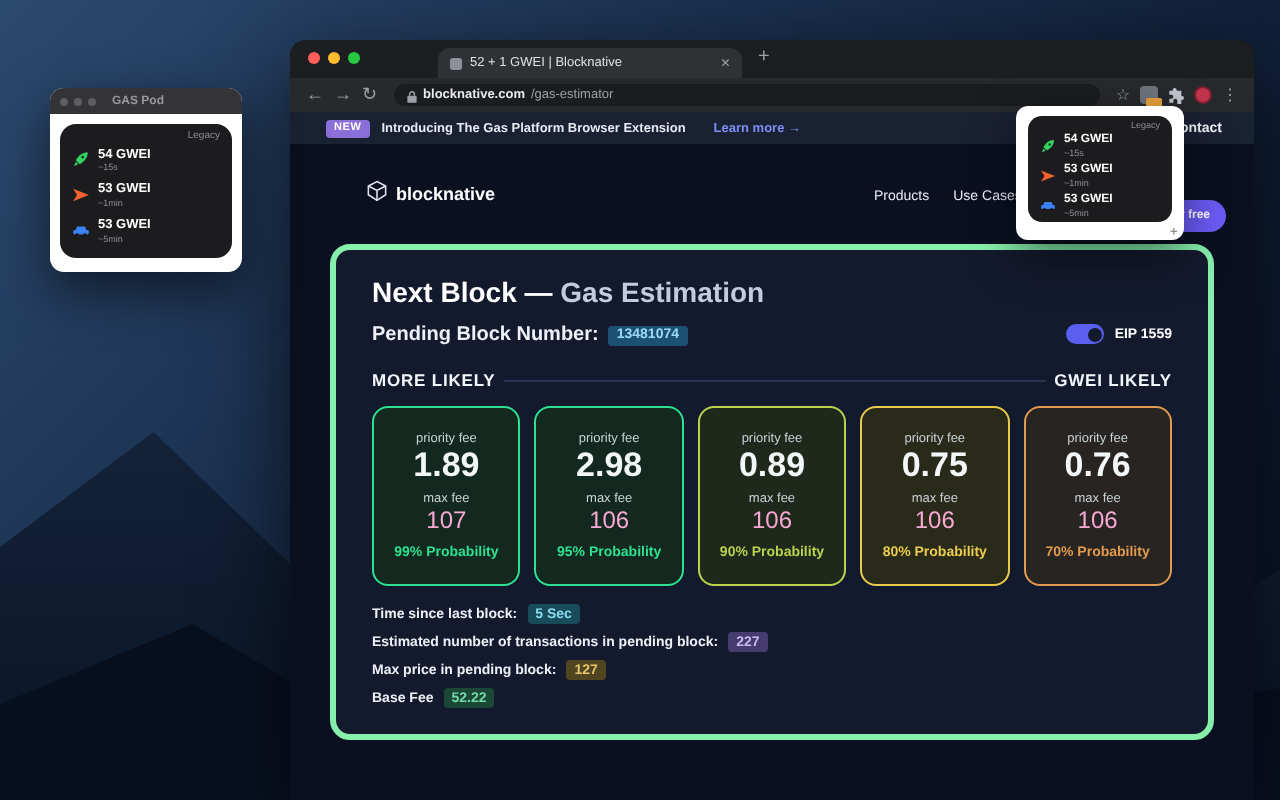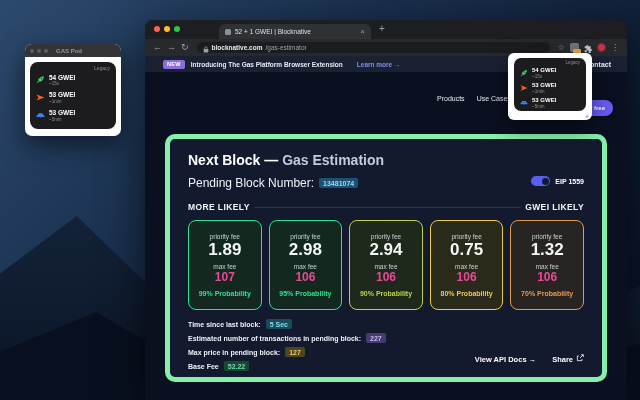--- a/index.html
+++ b/index.html
@@ -64,39 +64,39 @@
   .nav { position:relative; height:50px; }
   .brand { position:absolute; left:38px; top:16px; display:flex; align-items:center; gap:4px; }
   .brand-text { font-size:9px; font-weight:bold; color:#fff; }
   .nav-items { position:absolute; left:292px; top:23px; display:flex; gap:12px; }
   .nav-item { font-size:7px; color:#e8ecf5; white-space:nowrap; }
   .cta { position:absolute; right:14px; top:28px; background:#6b5bf5; color:#fff; border:none;
     font-size:6px; font-weight:bold; padding:5px 8px; border-radius:11px; white-space:nowrap;
     font-family:inherit; z-index:1; }
 
   .panel { position:absolute; left:20px; right:20px; top:66px; height:248px; background:#141a2e;
-    border:5px solid #86efac; border-radius:10px; padding:13px 18px;margin-top:12px; }
+    border:3px solid #86efac; border-radius:10px; padding:13px 18px; }
   .panel-title { font-size:14px; font-weight:bold; }
   .t-strong { color:#fff; } .t-light { color:#c3cbdf; }
   .pending-row { margin-top:8px; display:flex; align-items:center; gap:5px; }
-  .pending-label { font-size:12px; font-weight:normal; color:#eef1f8; }
+  .pending-label { font-size:10px; font-weight:bold; color:#eef1f8; }
   .chip { font-size:7px; font-weight:bold; padding:1.5px 4px; border-radius:2px; }
   .eip { position:absolute; right:18px; top:37px; display:flex; align-items:center; gap:5px; }
   .toggle { position:relative; width:19px; height:10px; border-radius:5px; }
   .knob { position:absolute; right:1.5px; top:1.5px; width:7px; height:7px; border-radius:50%; background:#141a2e; }
   .eip-label { font-size:7px; font-weight:bold; color:#fff; }
   .likely-row { margin-top:12px; display:flex; align-items:center; gap:4px; }
   .likely { font-size:8.5px; font-weight:bold; color:#f2f5fa; letter-spacing:.4px; }
   .likely-line { flex:1; height:1px; background:#2a3352; }
   .cards { margin-top:8px; display:grid; grid-template-columns:repeat(5,1fr); gap:7px; }
   .card { height:90px; border:1px solid; border-radius:8px; display:flex; flex-direction:column;
     align-items:center; justify-content:center; text-align:center; }
   .c-label { font-size:6.5px; color:#c9d2d6; }
   .c-value { font-size:17px; font-weight:bold; color:#f4f7f7; line-height:1.15; margin-bottom:3px; }
-  .c-max { font-size:12px; font-weight:bold; color:#ec4899; line-height:1.2; margin-bottom:6px; }
+  .c-max { font-size:12px; font-weight:normal; color:#f9a8d4; line-height:1.2; margin-bottom:6px; }
   .c-prob { font-size:7px; font-weight:bold; }
   .stats { margin-top:9px; }
   .stat-row { display:flex; align-items:center; gap:5px; margin-bottom:4px; }
   .stat-label { font-size:7px; font-weight:bold; color:#edf0f7; }
   .panel-links { position:absolute; right:18px; bottom:13px; display:flex; align-items:center; gap:16px; }
   .plink { display:flex; align-items:center; gap:3px; font-size:7.5px; font-weight:bold; color:#fff; }
 
   
   .ext-popup { position:absolute; left:363px; top:33px; width:84px; height:67px; background:#fff;
     border-radius:6px; box-shadow:0 8px 22px rgba(0,0,0,.5); z-index:5; }
@@ -211,20 +211,29 @@
 
     <div class="content">
       <div class="banner">
         <span class="new-badge">NEW</span>
         <span class="banner-text">Introducing The Gas Platform Browser Extension</span>
         <a class="banner-link">Learn more →</a>
         <span class="banner-spacer"></span>
         <a class="contact-link">Contact</a>
       </div>
       <div class="nav">
+        <div class="brand">
+          <span>
+            <svg viewBox="0 0 14 14" width="11" height="11">
+                <path d="M7 1l5.5 2.8v5.6L7 13 1.5 9.4V3.8z" fill="none" stroke="#dfe4ee" stroke-width="1"></path>
+                <path d="M1.5 3.8L7 6.6l5.5-2.8M7 6.6V13" fill="none" stroke="#dfe4ee" stroke-width="1"></path>
+              </svg>
+          </span>
+          <span class="brand-text">blocknative</span>
+        </div>
         <div class="nav-items">
           <a class="nav-item">Products</a>
           <a class="nav-item">Use Cases</a>
           <a class="nav-item">Pricing</a>
         </div>
         <button class="cta" style="background: rgb(107, 91, 245);">Sign up for free</button>
       </div>
 
       <div class="panel">
         <div class="panel-title">
@@ -257,35 +266,35 @@
           </div>
           <div class="card" style="border-color: rgb(46, 224, 143); background: rgb(19, 41, 31);">
             <div class="c-label">priority fee</div>
             <div class="c-value">2.98</div>
             <div class="c-label">max fee</div>
             <div class="c-max">106</div>
             <div class="c-prob" style="color: rgb(46, 224, 143);">95% Probability</div>
           </div>
           <div class="card" style="border-color: rgb(188, 210, 79); background: rgb(30, 40, 27);">
             <div class="c-label">priority fee</div>
-            <div class="c-value">2.94</div>
+            <div class="c-value">0.89</div>
             <div class="c-label">max fee</div>
             <div class="c-max">106</div>
             <div class="c-prob" style="color: rgb(188, 210, 79);">90% Probability</div>
           </div>
           <div class="card" style="border-color: rgb(233, 203, 78); background: rgb(42, 42, 27);">
             <div class="c-label">priority fee</div>
             <div class="c-value">0.75</div>
             <div class="c-label">max fee</div>
             <div class="c-max">106</div>
             <div class="c-prob" style="color: rgb(233, 203, 78);">80% Probability</div>
           </div>
           <div class="card" style="border-color: rgb(226, 154, 79); background: rgb(39, 36, 33);">
             <div class="c-label">priority fee</div>
-            <div class="c-value">1.32</div>
+            <div class="c-value">0.76</div>
             <div class="c-label">max fee</div>
             <div class="c-max">106</div>
             <div class="c-prob" style="color: rgb(226, 154, 79);">70% Probability</div>
           </div>
         </div>
 
         <div class="stats">
           <div class="stat-row">
             <span class="stat-label">Time since last block:</span>
             <span class="chip" style="background: rgb(24, 76, 91); color: rgb(138, 219, 235);">5 Sec</span>
@@ -297,32 +306,20 @@
           <div class="stat-row">
             <span class="stat-label">Max price in pending block:</span>
             <span class="chip" style="background: rgb(81, 68, 32); color: rgb(231, 199, 106);">127</span>
           </div>
           <div class="stat-row">
             <span class="stat-label">Base Fee</span>
             <span class="chip" style="background: rgb(27, 72, 54); color: rgb(114, 217, 168);">52.22</span>
           </div>
         </div>
 
-        <div class="panel-links">
-          <a class="plink">View API Docs →</a>
-          <a class="plink">
-            <span>Share</span>
-            <span>
-              <svg viewBox="0 0 12 12" width="8" height="8">
-                  <path d="M4.5 3H2v7h7V7.5" stroke="#fff" fill="none" stroke-width="1.2"></path>
-                  <path d="M6 6l4.5-4.5M7.5 1H11v3.5" stroke="#fff" fill="none" stroke-width="1.2"></path>
-                </svg>
-            </span>
-          </a>
-        </div>
       </div>
     </div>
 
     <div class="ext-popup">
       <div class="ext-card pod-card">
         <div class="pod-legacy">Legacy</div>
         <div class="pod-row">
           <span class="pod-icon">
             <svg viewBox="0 0 16 16">
                 <path fill="#35d364" d="M14 2c-3.6 0-7.1 1.9-9.1 4.9L3.4 9 7 12.6l2.1-1.5C12.1 9.1 14 5.6 14 2z"></path>

